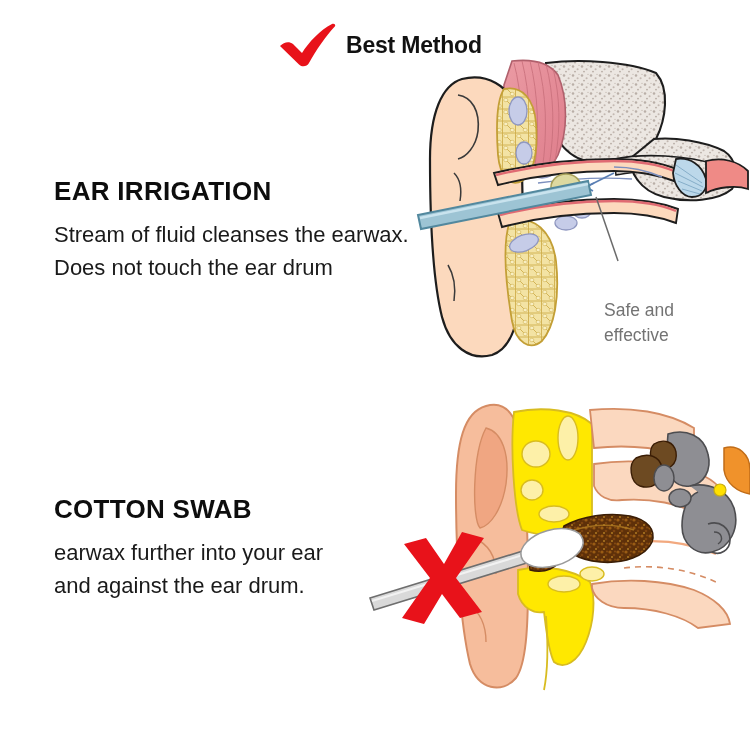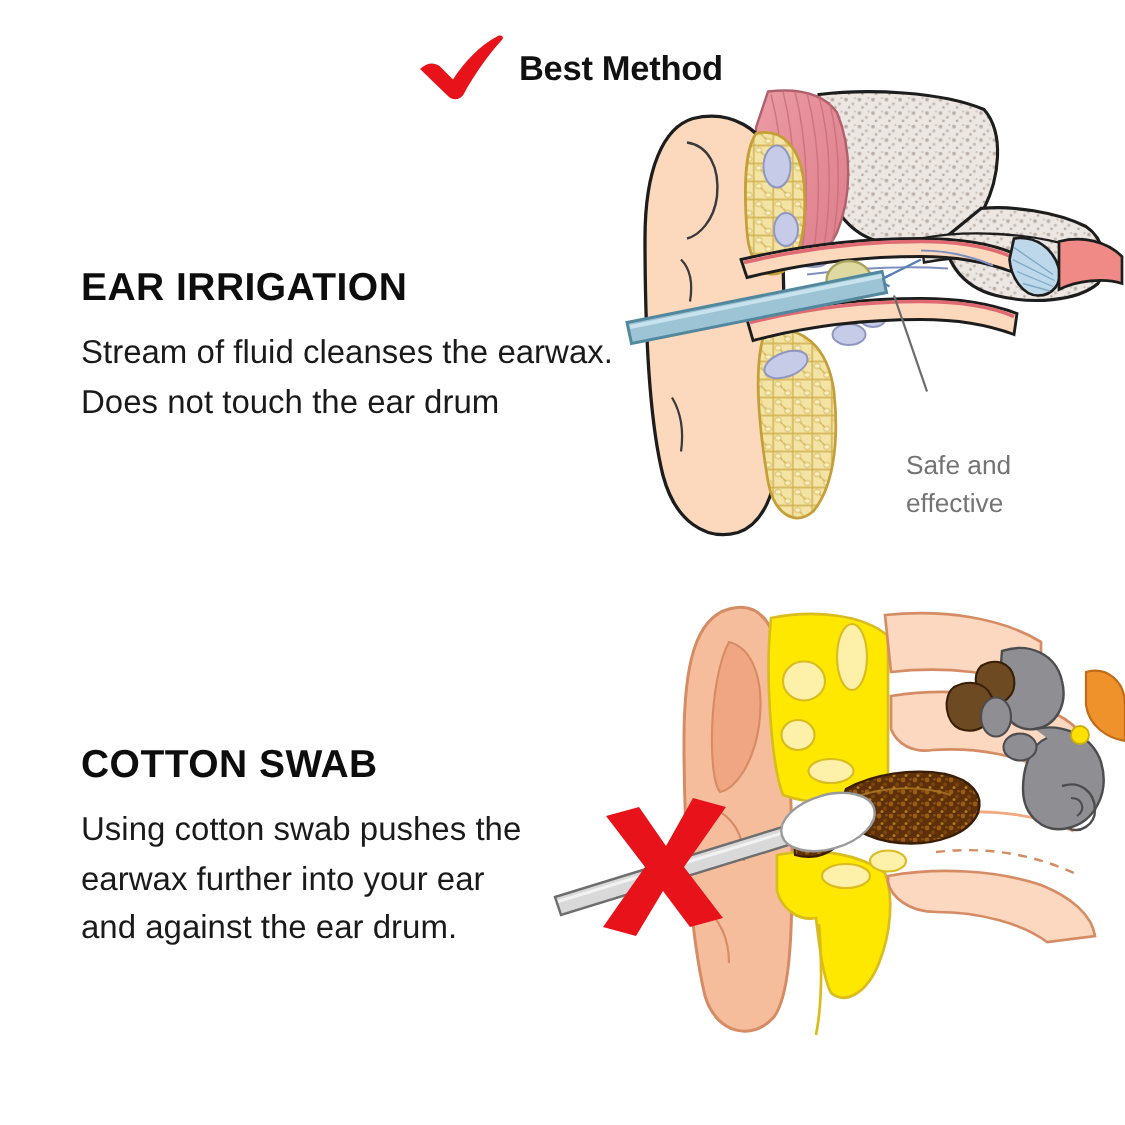--- a/index.html
+++ b/index.html
@@ -60,21 +60,20 @@
   </div>
 
   <div class="block block-1">
     <h2 class="heading">EAR IRRIGATION</h2>
     <div class="body-line">Stream of fluid cleanses the earwax.</div>
     <div class="body-line">Does not touch the ear drum</div>
   </div>
 
   <div class="block block-2">
     <h2 class="heading">COTTON SWAB</h2>
-    <div class="body-line">Using cotton swab pushes the</div>
     <div class="body-line">earwax further into your ear</div>
     <div class="body-line">and against the ear drum.</div>
   </div>
 
   <div class="callout">
     <div>Safe and</div>
     <div>effective</div>
   </div>
 
   <div class="diagram diagram-1">

